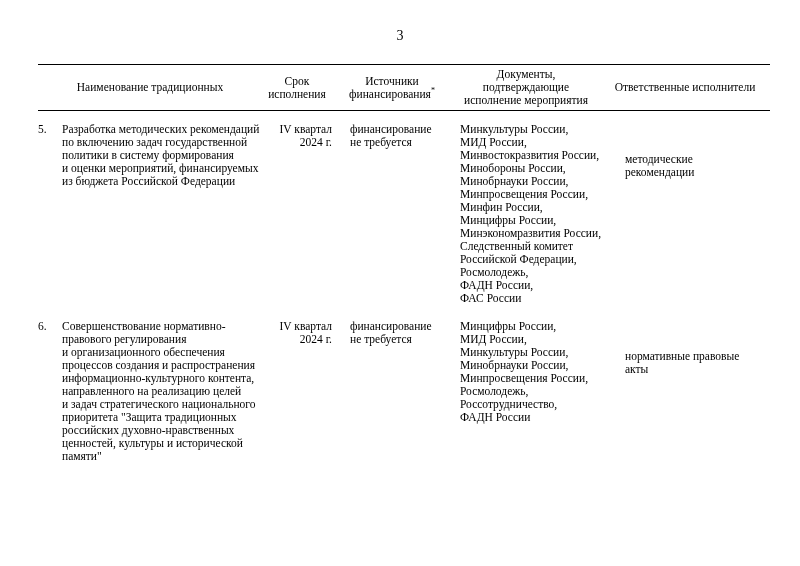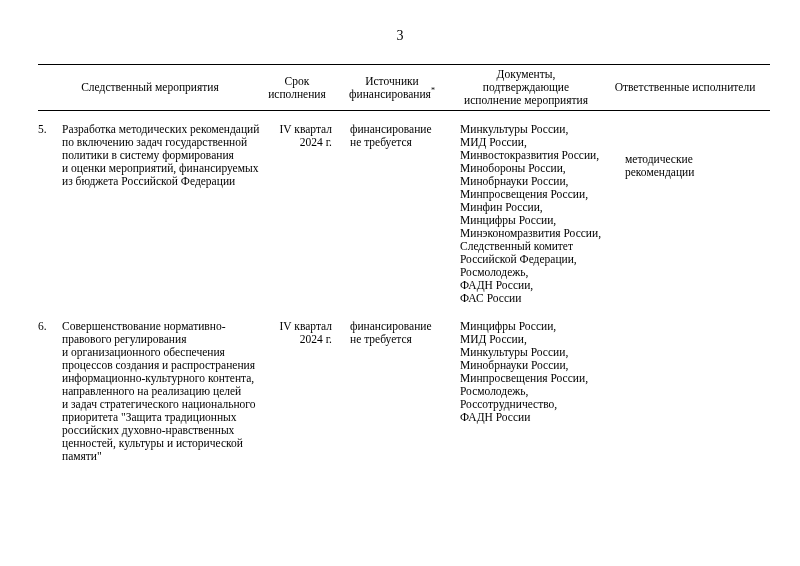--- a/index.html
+++ b/index.html
@@ -79,21 +79,21 @@
 </head>
 <body>
 
 <div class="page">
 
   <div class="page-number">3</div>
 
   <div class="doc-table">
 
     <div class="header-row">
-      <div class="cell c-numname hc">Следственный мероприятия</div>
+      <div class="cell c-numname hc">Наименование традиционных</div>
       <div class="cell c-term hc">Срок
 исполнения</div>
       <div class="cell c-fin hc"><span>Источники
 финансирования</span><sup class="marker">*</sup></div>
       <div class="cell c-doc hc">Документы,
 подтверждающие
 исполнение мероприятия</div>
       <div class="cell c-exec hc">Ответственные исполнители</div>
     </div>
 
@@ -146,17 +146,19 @@
         <div class="cell c-fin fin-left">финансирование
 не требуется</div>
         <div class="cell c-exec exec-pad">Минцифры России,
 МИД России,
 Минкультуры России,
 Минобрнауки России,
 Минпросвещения России,
 Росмолодежь,
 Россотрудничество,
 ФАДН России</div>
+        <div class="cell c-doc doc-pad">нормативные правовые
+акты</div>
       </div>
 
     </div>
   </div>
 </div>
 
 </body></html>

